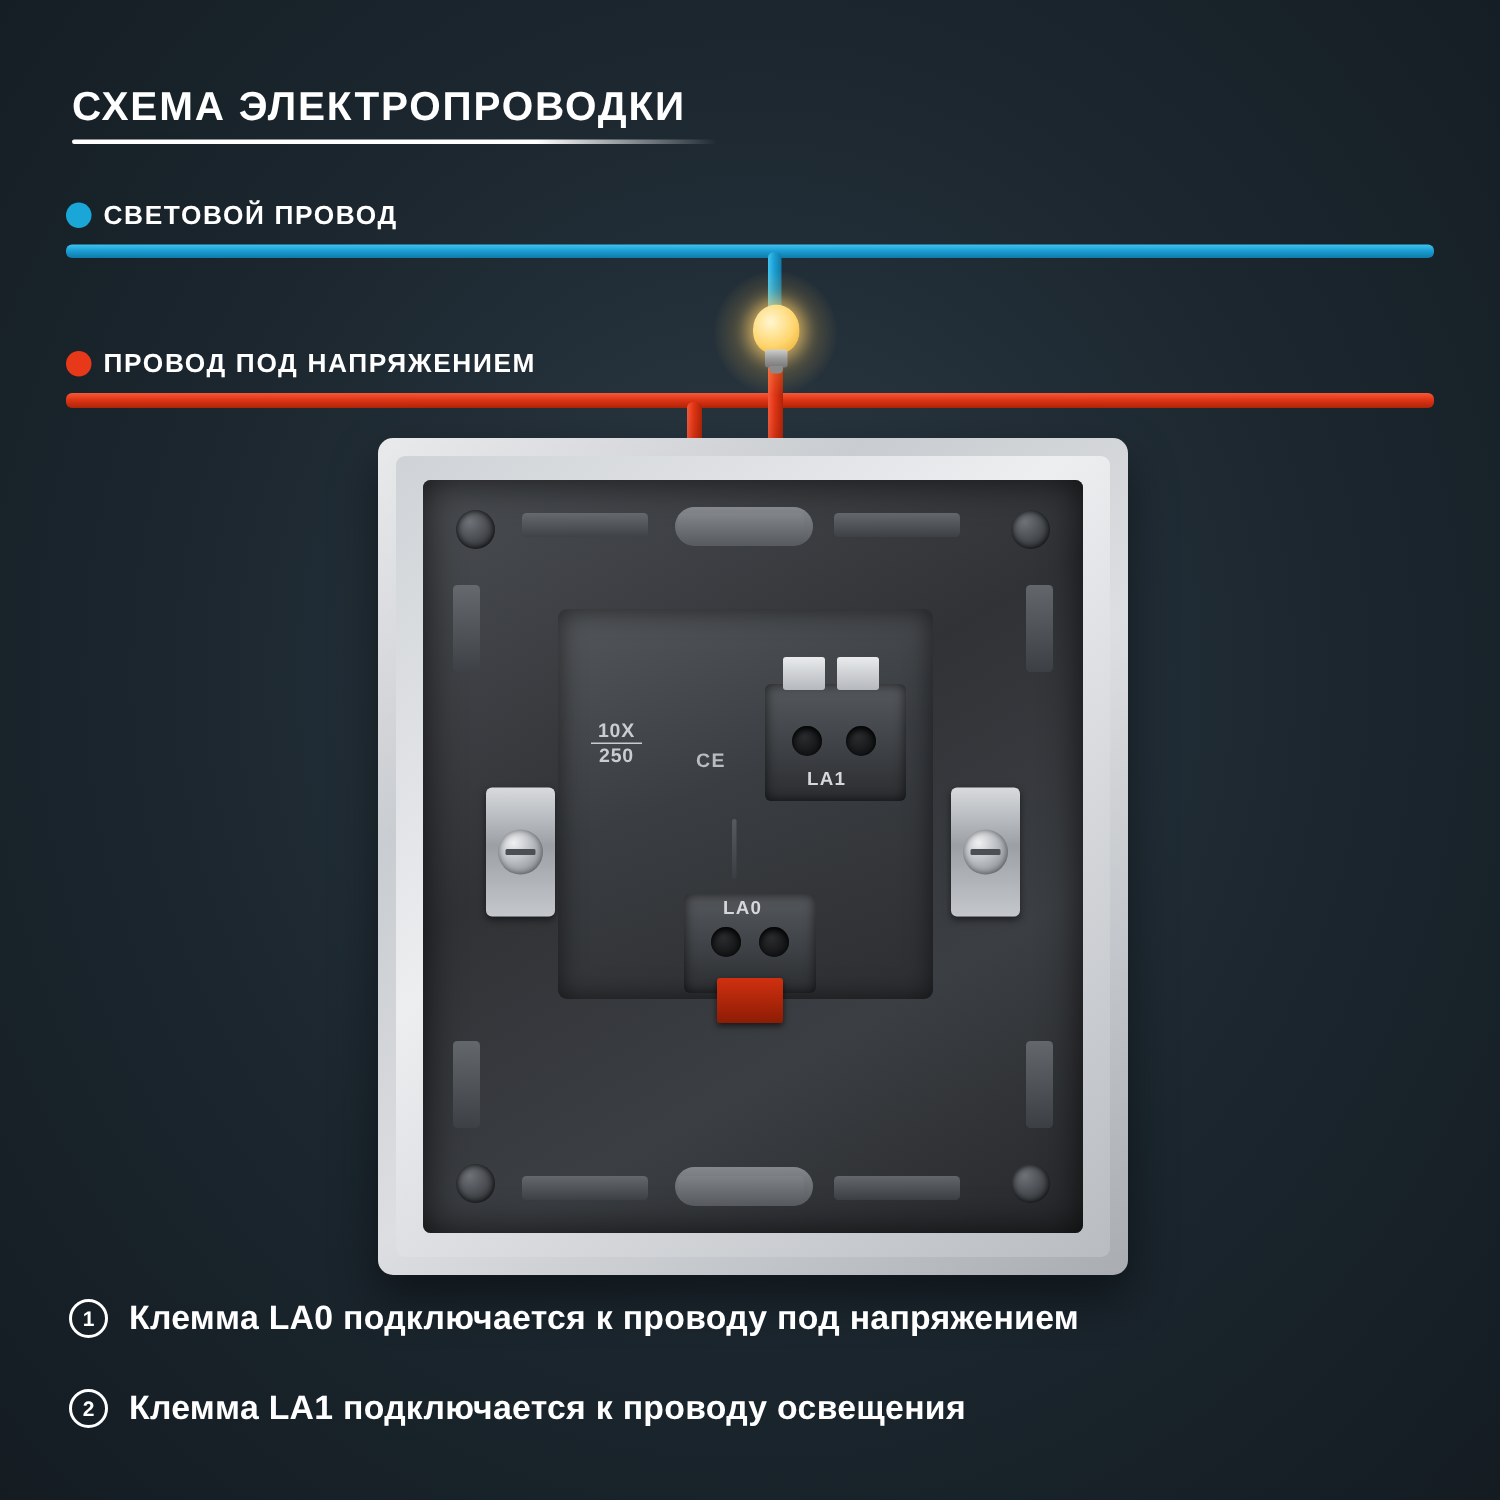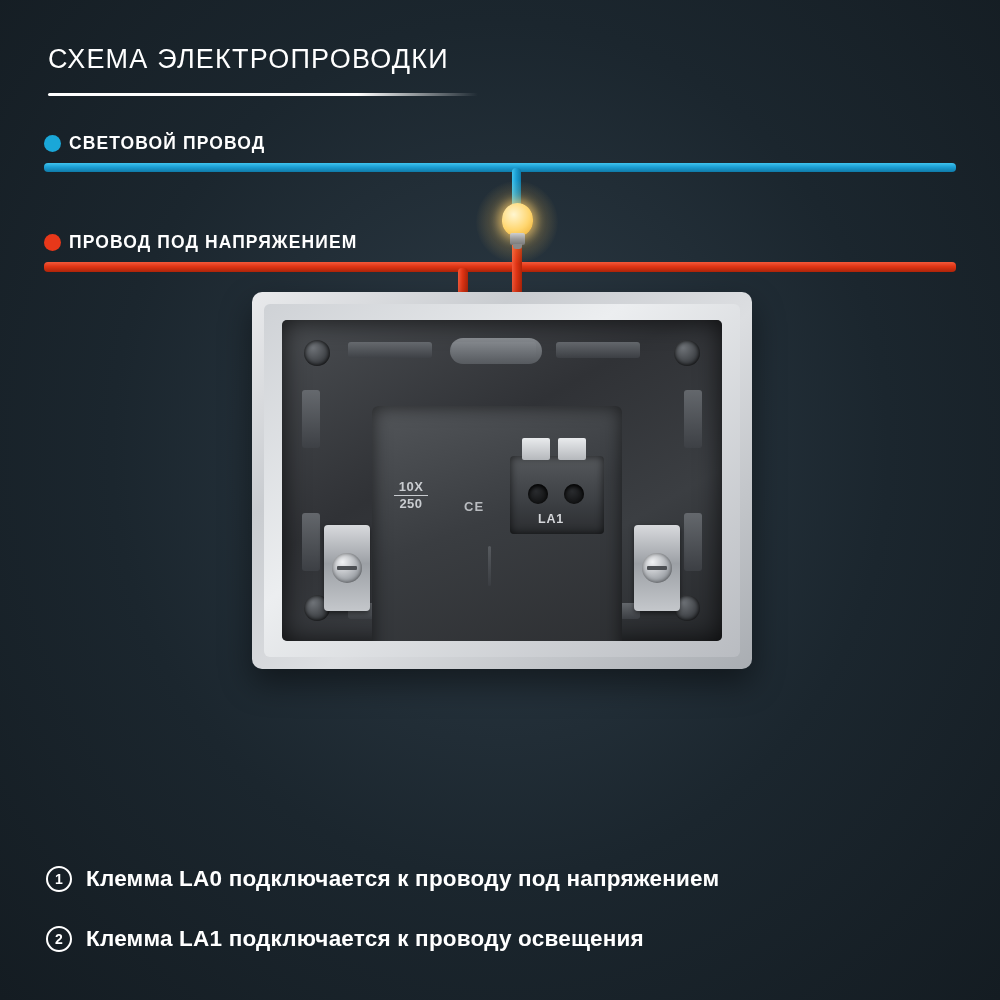--- a/index.html
+++ b/index.html
@@ -11,23 +11,23 @@
   body {
     font-family: "Liberation Sans", sans-serif;
     background: radial-gradient(ellipse at 50% 45%, #2e3c47 0%, #1b262e 55%, #141c22 100%);
     color: #ffffff;
     position: relative;
   }
 
   
   .title {
     position: absolute;
-    left: 48px; top: 44px;
+    left: 48px; top: 56px;
     font-size: 27px;
-    font-weight: normal;
+    font-weight: bold;
     letter-spacing: 1.2px;
     color: #ffffff;
     white-space: nowrap;
   }
   .title-rule {
     position: absolute;
     left: 48px; top: 93px;
     width: 430px; height: 3px;
     background: linear-gradient(to right, #ffffff 0%, #ffffff 72%, rgba(255,255,255,0) 100%);
     border-radius: 2px;
@@ -130,21 +130,21 @@
     left: 19px; top: 47px;
     width: 9px; height: 5px;
     background: #8a8a8a;
     border-radius: 0 0 3px 3px;
   }
 
   
   .device {
     position: absolute;
     left: 252px; top: 292px;
-    width: 500px; height: 377px;
+    width: 500px; height: 558px;
   }
   .device-frame {
     position: absolute;
     inset: 0;
     background: linear-gradient(140deg, #e9eaec 0%, #c9ccd0 28%, #dcdee1 55%, #a9adb2 100%);
     border-radius: 10px;
     box-shadow: 0 14px 32px rgba(0,0,0,0.45);
   }
   .device-frame-inner {
     position: absolute;
@@ -372,20 +372,26 @@
       <div class="ce-mark">CE</div>
 
       <div class="terminal" id="terminal-la1">
         <div class="release-tab" style="left:12px; top:-18px; width:28px; height:22px;"></div>
         <div class="release-tab" style="left:48px; top:-18px; width:28px; height:22px;"></div>
         <div class="hole" style="left:18px; top:28px;"></div>
         <div class="hole" style="left:54px; top:28px;"></div>
         <div class="terminal-label" style="left:28px; top:56px;">LA1</div>
       </div>
 
+      <div class="terminal" id="terminal-la0">
+        <div class="terminal-label" style="left:26px; top:2px;">LA0</div>
+        <div class="hole" style="left:18px; top:22px;"></div>
+        <div class="hole" style="left:50px; top:22px;"></div>
+        <div class="release-tab-red" style="left:22px; top:56px; width:44px; height:30px;"></div>
+      </div>
 
       <div class="slot" style="left:116px; top:140px; width:3px; height:40px; opacity:0.6;"></div>
     </div>
 
   </div>
 </div>
 
 <div class="note" id="note-1">
   <div class="note-num">1</div>
   <div class="note-text">Клемма LA0 подключается к проводу под напряжением</div>

